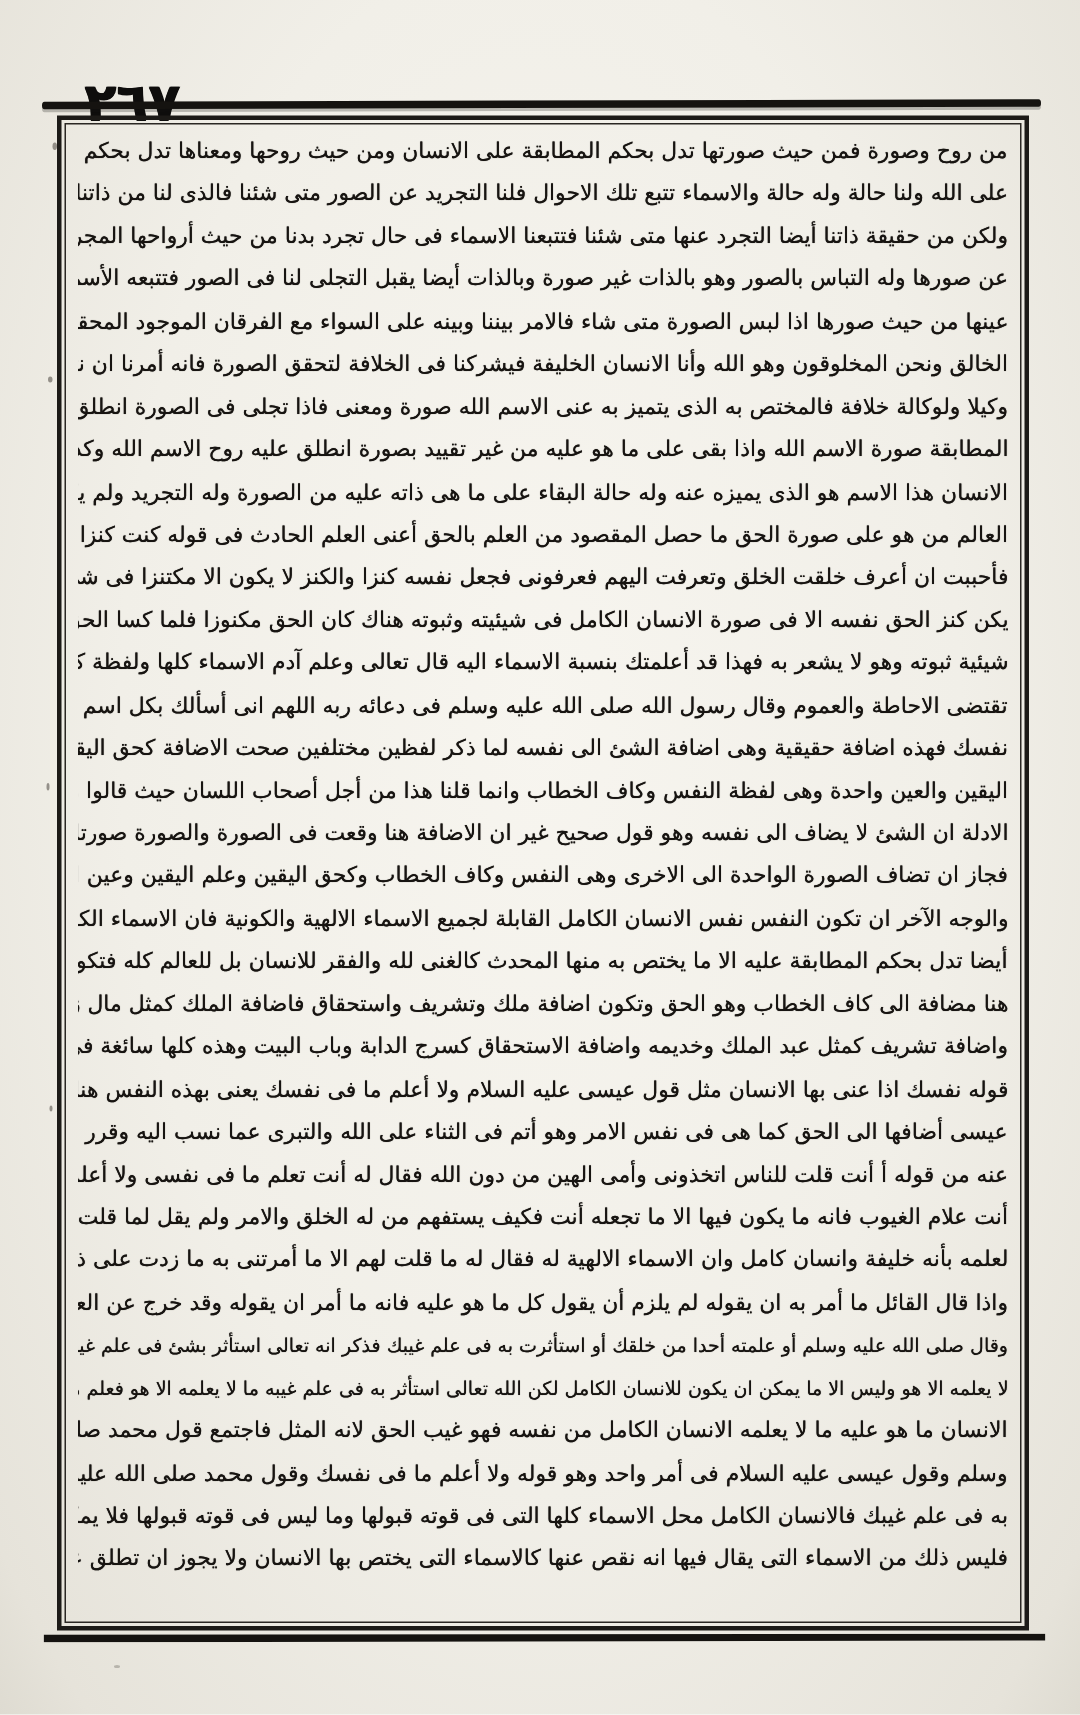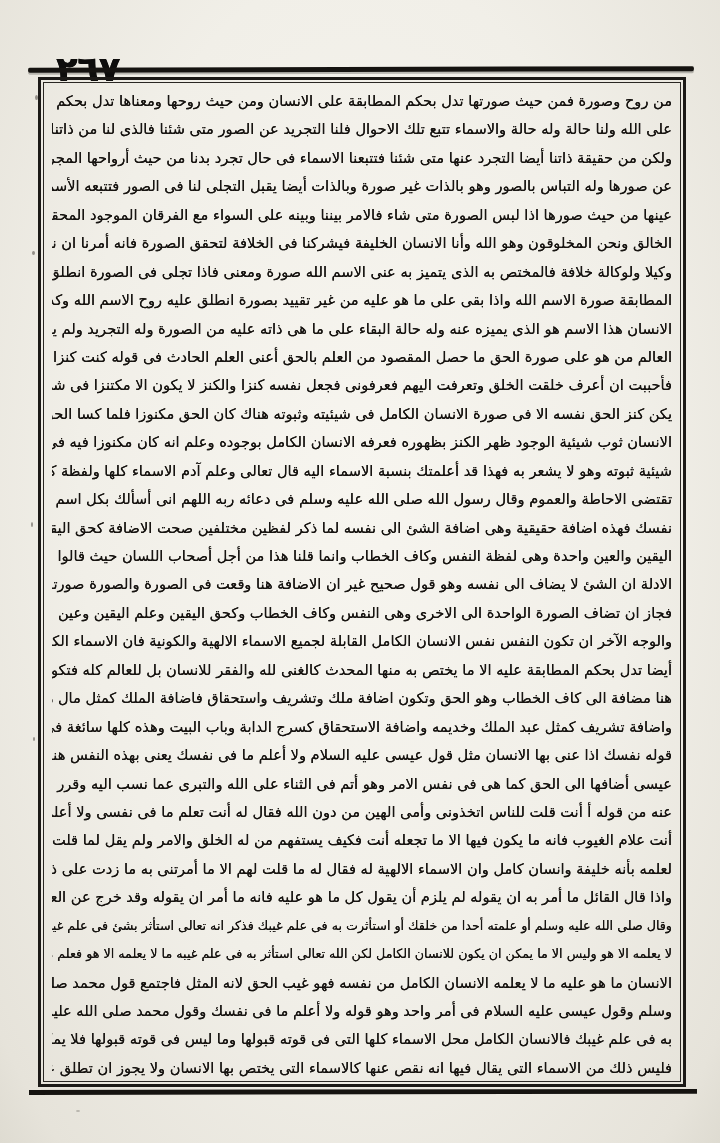--- a/index.html
+++ b/index.html
@@ -68,21 +68,20 @@
         <div class="line">ولكن من حقيقة ذاتنا أيضا التجرد عنها متى شئنا فتتبعنا الاسماء فى حال تجرد بدنا من حيث أرواحها المجردة</div>
         <div class="line">عن صورها وله التباس بالصور وهو بالذات غير صورة وبالذات أيضا يقبل التجلى لنا فى الصور فتتبعه الأسماء</div>
         <div class="line">عينها من حيث صورها اذا لبس الصورة متى شاء فالامر بيننا وبينه على السواء مع الفرقان الموجود المحقق بانه</div>
         <div class="line">الخالق ونحن المخلوقون وهو الله وأنا الانسان الخليفة فيشركنا فى الخلافة لتحقق الصورة فانه أمرنا ان نتخذه</div>
         <div class="line">وكيلا ولوكالة خلافة فالمختص به الذى يتميز به عنى الاسم الله صورة ومعنى فاذا تجلى فى الصورة انطلق عليه بحكم</div>
         <div class="line">المطابقة صورة الاسم الله واذا بقى على ما هو عليه من غير تقييد بصورة انطلق عليه روح الاسم الله وكذلك</div>
         <div class="line">الانسان هذا الاسم هو الذى يميزه عنه وله حالة البقاء على ما هى ذاته عليه من الصورة وله التجريد ولم يكن فى</div>
         <div class="line">العالم من هو على صورة الحق ما حصل المقصود من العلم بالحق أعنى العلم الحادث فى قوله كنت كنزا لم أعرف</div>
         <div class="line">فأحببت ان أعرف خلقت الخلق وتعرفت اليهم فعرفونى فجعل نفسه كنزا والكنز لا يكون الا مكتنزا فى شئ فلم</div>
         <div class="line">يكن كنز الحق نفسه الا فى صورة الانسان الكامل فى شيئيته وثبوته هناك كان الحق مكنوزا فلما كسا الحق</div>
-        <div class="line">الانسان ثوب شيئية الوجود ظهر الكنز بظهوره فعرفه الانسان الكامل بوجوده وعلم انه كان مكنوزا فيه فى</div>
         <div class="line">شيئية ثبوته وهو لا يشعر به فهذا قد أعلمتك بنسبة الاسماء اليه قال تعالى وعلم آدم الاسماء كلها ولفظة كل</div>
         <div class="line">تقتضى الاحاطة والعموم وقال رسول الله صلى الله عليه وسلم فى دعائه ربه اللهم انى أسألك بكل اسم سميت به</div>
         <div class="line">نفسك فهذه اضافة حقيقية وهى اضافة الشئ الى نفسه لما ذكر لفظين مختلفين صحت الاضافة كحق اليقين وعلم</div>
         <div class="line">اليقين والعين واحدة وهى لفظة النفس وكاف الخطاب وانما قلنا هذا من أجل أصحاب اللسان حيث قالوا من طريق</div>
         <div class="line">الادلة ان الشئ لا يضاف الى نفسه وهو قول صحيح غير ان الاضافة هنا وقعت فى الصورة والصورة صورتان</div>
         <div class="line">فجاز ان تضاف الصورة الواحدة الى الاخرى وهى النفس وكاف الخطاب وكحق اليقين وعلم اليقين وعين اليقين</div>
         <div class="line">والوجه الآخر ان تكون النفس نفس الانسان الكامل القابلة لجميع الاسماء الالهية والكونية فان الاسماء الكونية</div>
         <div class="line">أيضا تدل بحكم المطابقة عليه الا ما يختص به منها المحدث كالغنى لله والفقر للانسان بل للعالم كله فتكون النفس</div>
         <div class="line">هنا مضافة الى كاف الخطاب وهو الحق وتكون اضافة ملك وتشريف واستحقاق فاضافة الملك كمثل مال زيد</div>
         <div class="line">واضافة تشريف كمثل عبد الملك وخديمه واضافة الاستحقاق كسرج الدابة وباب البيت وهذه كلها سائغة فى</div>

